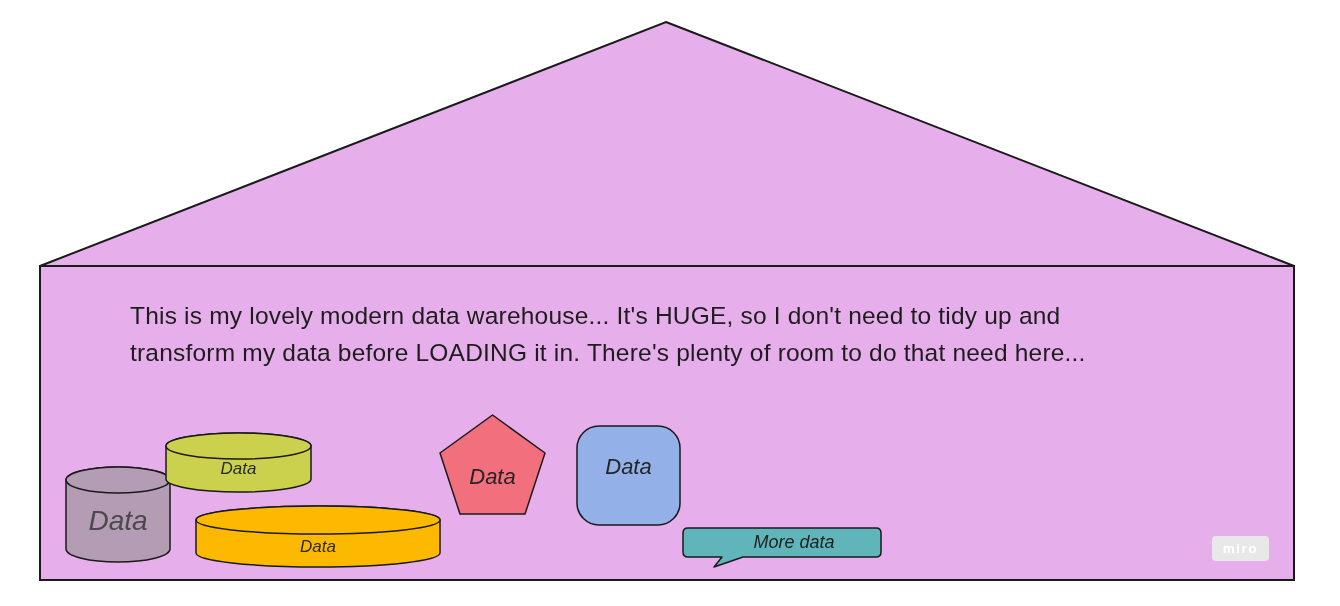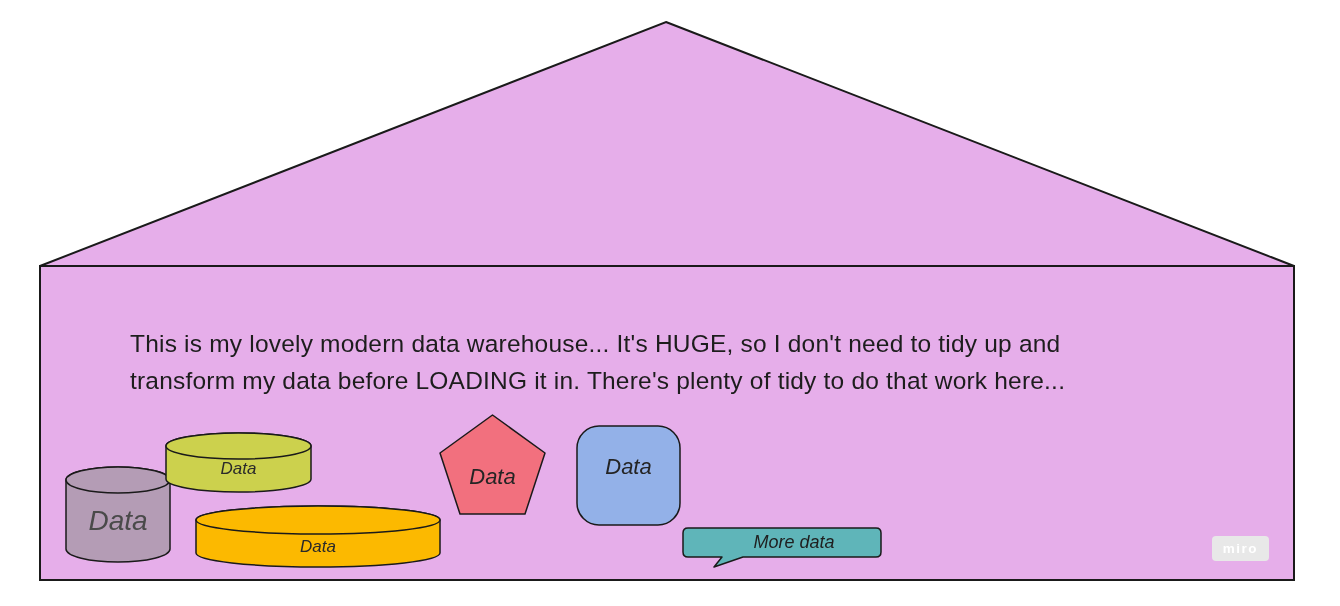--- a/index.html
+++ b/index.html
@@ -20,21 +20,20 @@
     width: 1340px; height: 606px;
   }
   .caption {
     position: absolute;
     left: 130px; top: 297px;
     width: 1120px;
     font-size: 24.5px;
     line-height: 37px;
     color: #1d1d1d;
     letter-spacing: 0.2px;
-    margin-top: 28px;
   }
   .shape-label {
     position: absolute;
     display: flex;
     align-items: center;
     justify-content: center;
     color: #1f1f1f;
     white-space: nowrap;
     pointer-events: none;
     font-style: italic;
@@ -95,21 +94,21 @@
       <rect x="577" y="426" width="103" height="99" rx="22" ry="22" stroke="#1a1a1a" stroke-width="1.5" fill="#93b1e8"></rect>
     </g>
 
     <g>
       <path d="M688,528 H876 Q881,528 881,533 V552 Q881,557 876,557 H743 L714,567 L722,557 H688 Q683,557 683,552 V533 Q683,528 688,528 Z" stroke="#1a1a1a" stroke-width="1.5" stroke-linejoin="round" fill="#5fb5b9"></path>
     </g>
   </svg>
 
   <div class="caption">
     <div>This is my lovely modern data warehouse... It's HUGE, so I don't need to tidy up and</div>
-    <div>transform my data before LOADING it in. There's plenty of tidy to do that work here...</div>
+    <div>transform my data before LOADING it in. There's plenty of room to do that need here...</div>
   </div>
 
   <div class="shape-label label-mauve">Data</div>
   <div class="shape-label label-olive">Data</div>
   <div class="shape-label label-gold">Data</div>
   <div class="shape-label label-pent">Data</div>
   <div class="shape-label label-blue">Data</div>
   <div class="shape-label label-bubble">More data</div>
 
   <div class="watermark">

